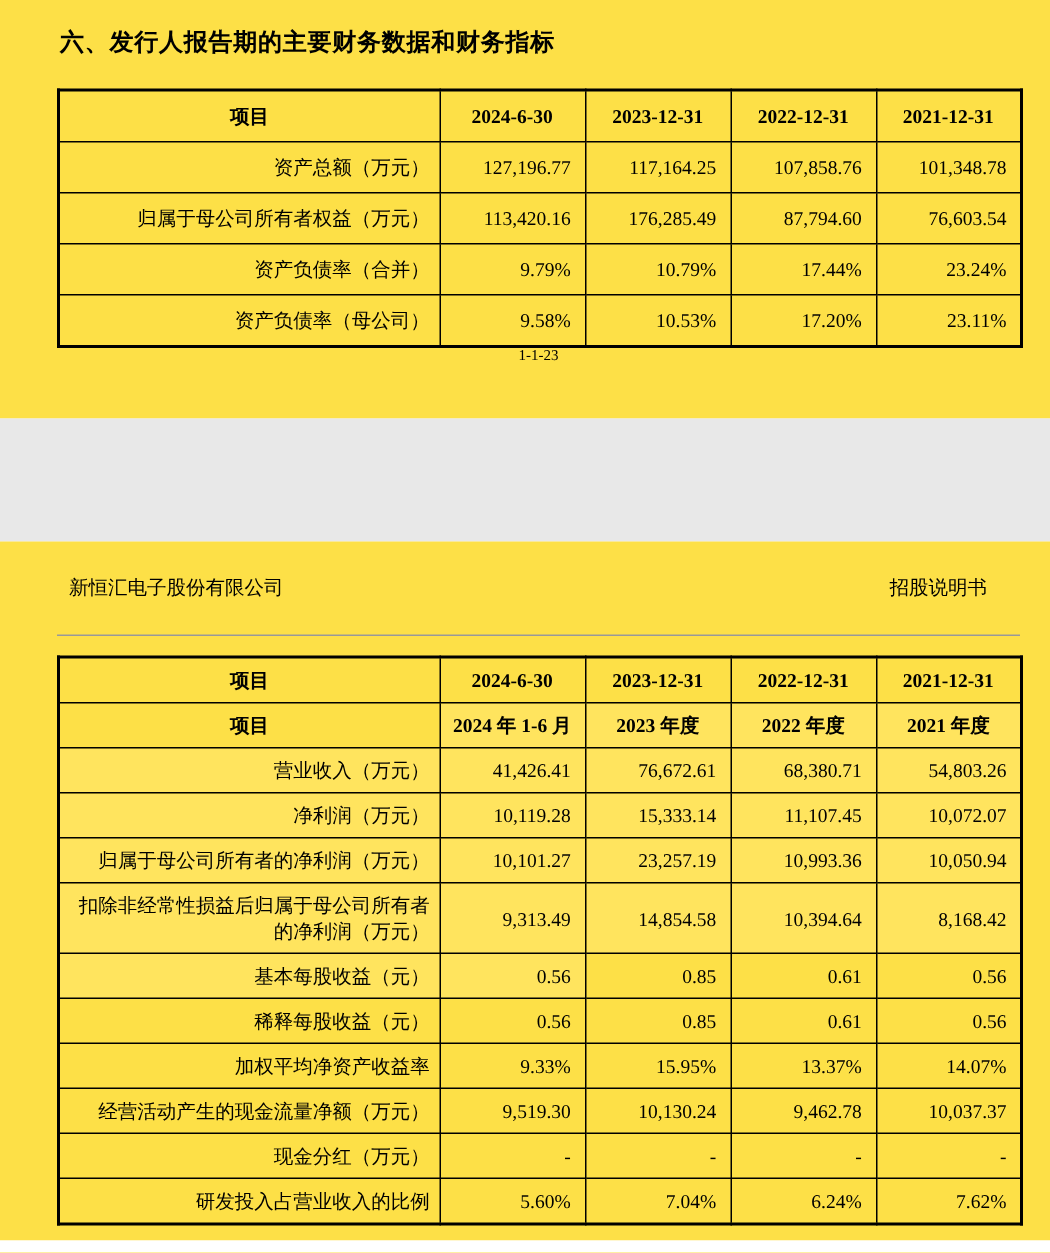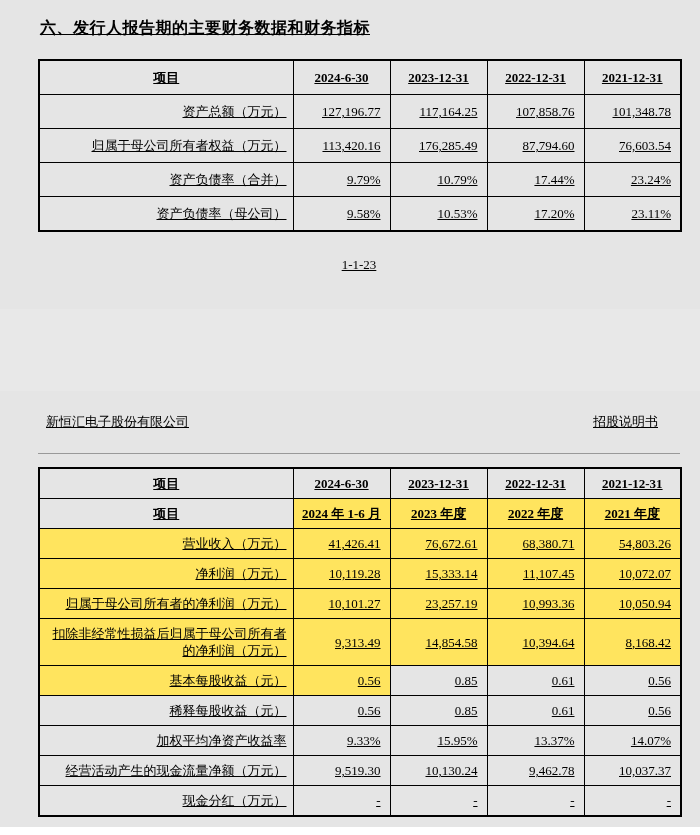--- a/index.html
+++ b/index.html
@@ -1,21 +1,21 @@
 <!DOCTYPE html>
 <html style="--hl-color: #ffe45e; --gap-color: #e8e8e8;"><head>
 <meta charset="utf-8">
 <style>
   :root{ --hl-color:#ffe45e; --gap-color:#e8e8e8; }
   html,body{margin:0;padding:0;}
   body{
     width:700px; background:#fff; color:#000;
     font-family:"Liberation Serif","DejaVu Serif",serif;
   }
-  .page{background:#e5e5e5;text-decoration:underline;}
+  .page{background:#fde047;}
   .page-1{padding:16px 20px 36px 38px;}
   .heading{
     font-family:"Liberation Sans","DejaVu Sans",sans-serif;
     font-size:16px; font-weight:700; margin:2px 0 20px 2px; letter-spacing:.5px;
   }
   table.fin{
     border-collapse:collapse; table-layout:fixed; width:642px;
     border:2px solid #000;
   }
   .fin th,.fin td{
@@ -23,21 +23,21 @@
     vertical-align:middle; overflow:hidden; word-break:break-all;
   }
   .fin th{font-weight:700; text-align:center;}
   .t1 th{padding:8px 4px;}
   .t1 td{padding:8px 4px;}
   .t2 th{padding:6px 4px;}
   .t2 td{padding:6px 4px;}
   .fin td.lbl{text-align:right; padding-left:6px; padding-right:6px;}
   .fin td.val{text-align:right; padding-right:9px;}
   .hl{background:var(--hl-color);margin-left:28px;}
-  .page-number{width:642px; text-align:center; font-size:13px; margin-top:25px;}
+  .page-number{width:642px; text-align:center; font-size:10px; }
   .page-gap{height:82px; background:var(--gap-color);}
   .page-2{padding:22px 20px 10px 38px;}
   .doc-header{
     width:642px; box-sizing:border-box;
     display:flex; justify-content:space-between; align-items:flex-end;
     font-size:13px; padding:0 22px 22px 8px;
     border-bottom:1px solid #999; margin-bottom:13px;
   }
 </style>
 </head>
@@ -187,15 +187,22 @@
         <td class="val">9,462.78</td>
         <td class="val">10,037.37</td>
       </tr>
       <tr>
         <td class="lbl">现金分红（万元）</td>
         <td class="val">-</td>
         <td class="val">-</td>
         <td class="val">-</td>
         <td class="val">-</td>
       </tr>
+      <tr>
+        <td class="lbl">研发投入占营业收入的比例</td>
+        <td class="val">5.60%</td>
+        <td class="val">7.04%</td>
+        <td class="val">6.24%</td>
+        <td class="val">7.62%</td>
+      </tr>
     </tbody>
   </table>
 </div>
 
 </body></html>

